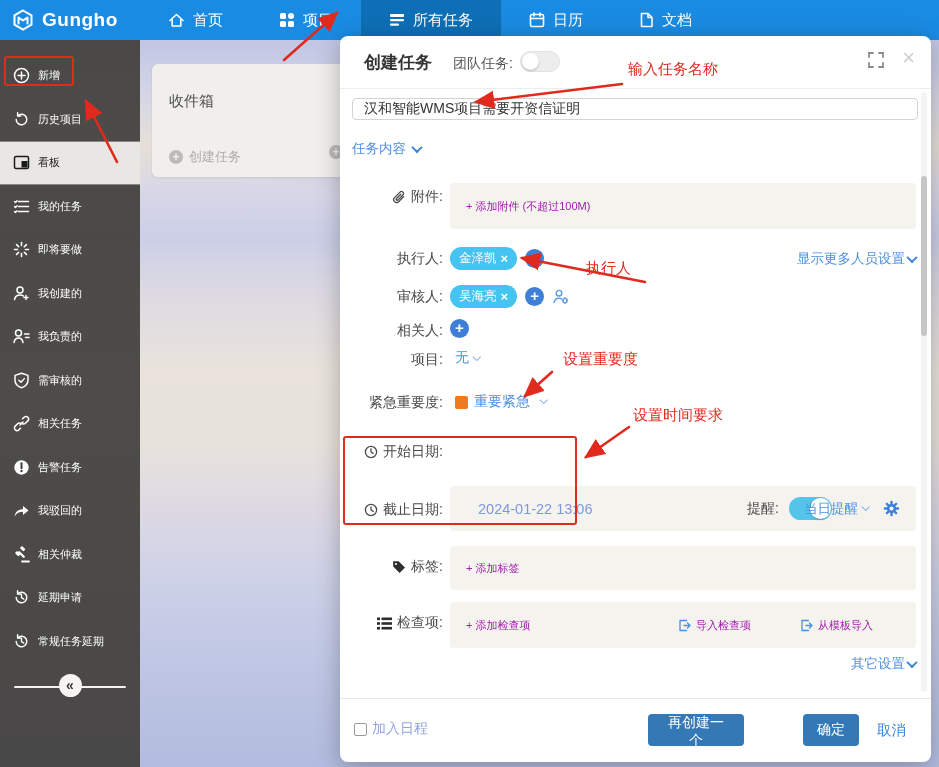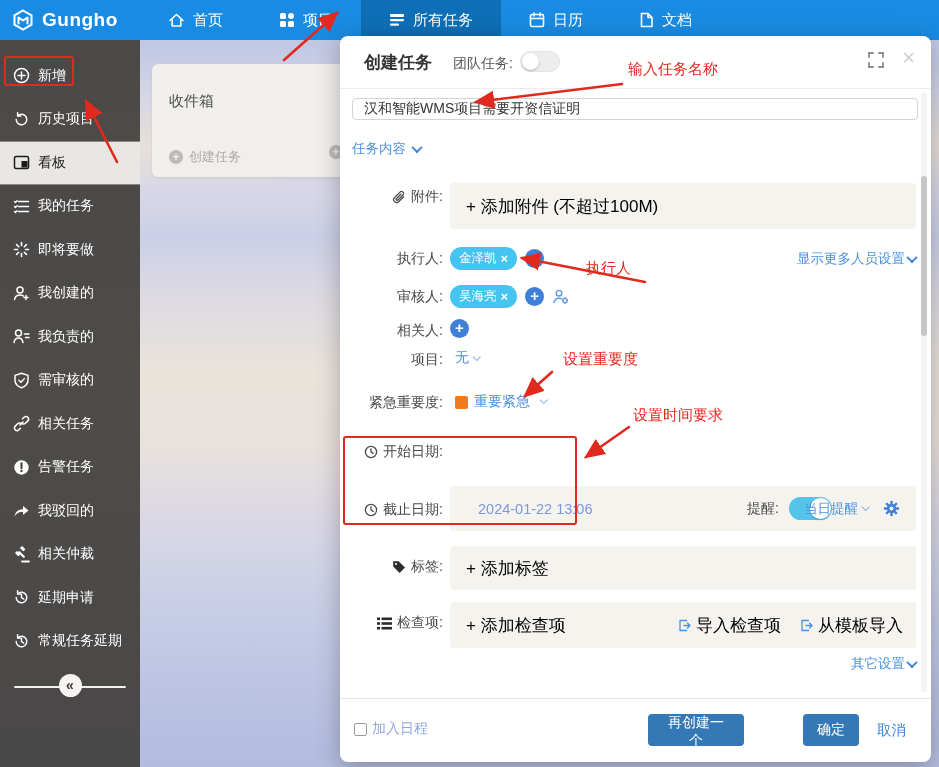--- a/index.html
+++ b/index.html
@@ -20,21 +20,21 @@
   .topnav { position:absolute; left:0; top:0; width:939px; height:40px; background:#1A8BE2; display:flex; align-items:center; z-index:5; }
   .brand { display:flex; align-items:center; gap:8px; padding-left:12px; width:140px; }
   .brand-name { color:#fff; font-size:19px; font-weight:bold; letter-spacing:.5px;text-align:right; }
   .nav-items { display:flex; align-items:center; height:40px; }
   .nav-item { display:flex; align-items:center; gap:8px; color:#fff; font-size:15px; height:40px; padding:0 28px; cursor:pointer; }
   .nav-item.active { background:#0E6FB6; }
   .nav-ico { display:flex; }
 
   
   .sidebar { position:absolute; left:0; top:40px; width:140px; height:727px; background:rgba(64,62,59,.92); z-index:4; padding-top:14px; }
-  .side-item { height:43.5px; display:flex; align-items:center; gap:8px; padding-left:13px; color:#fff; font-size:14px; cursor:pointer; }
+  .side-item { height:43.5px; display:flex; align-items:center; gap:8px; padding-left:13px; color:#fff; font-size:11px; cursor:pointer; }
   .side-item.selected { background:#E9E7E4; color:#1c1c1c; border-top:1px solid rgba(40,40,38,.5); border-bottom:1px solid rgba(40,40,38,.5); }
   .side-ico { width:17px; height:17px; display:flex; align-items:center; justify-content:center; flex:0 0 17px; }
   .collapse-row { height:43px; display:flex; align-items:center; justify-content:center; position:relative; margin-top:1px; }
   .collapse-line { position:absolute; left:14px; right:14px; top:50%; height:2px; background:#f2f2f0; border-radius:1px; }
   .collapse-btn { position:relative; width:23px; height:23px; border-radius:50%; background:#f5f4f2; color:#3c3c3c; display:flex; align-items:center; justify-content:center; font-size:14px; font-weight:bold; cursor:pointer; }
   .collapse-btn::before { content:"«"; margin-top:-2px; }
 
   
   .inbox-card { position:absolute; left:152px; top:64px; width:200px; height:113px; background:#F1EFEC; border-radius:6px; z-index:1; box-shadow:0 1px 3px rgba(0,0,0,.08); }
   .inbox-title { position:absolute; left:17px; top:28px; font-size:15px; color:#4e4e4e; }
@@ -53,21 +53,21 @@
   .expand-btn { position:absolute; right:46px; top:15px; width:18px; height:18px; cursor:pointer; }
   .close-btn { position:absolute; right:16px; top:9px; font-size:22px; color:#cfcfcf; cursor:pointer; }
   .close-btn::before { content:"×"; }
   .m-divider { position:absolute; left:0; top:52px; width:100%; height:1px; background:#ececec; }
 
   .task-input { position:absolute; left:12px; top:62px; width:566px; height:22px; border:1px solid #d4d4d4; border-radius:4px; font-size:14px; color:#333; padding:0 11px; font-family:inherit; outline:none; }
   .content-link { position:absolute; left:12px; top:104px; display:flex; align-items:center; gap:4px; color:#4A90E2; font-size:13.5px; cursor:pointer; }
 
   .f-label { position:absolute; width:103px; left:0; text-align:right; font-size:14px; color:#4a4a4a; display:flex; justify-content:flex-end; align-items:center; gap:5px; }
   .f-field { position:absolute; left:110px; width:466px; background:#F5F3EE; border-radius:4px; display:flex; align-items:center; }
-  .blue-link { color:#000000; font-size:17px; cursor:pointer;text-align:right; }
+  .blue-link { color:#a21caf; font-size:11px; cursor:pointer;text-align:right; }
   .chev { display:inline-block; width:8px; height:8px; border-right:2.5px solid #3E86D8; border-bottom:2.5px solid #3E86D8; transform:rotate(45deg) translate(-1px,-1px); margin-left:3px; }
   .chev-sm { display:inline-block; width:6px; height:6px; border-right:1.5px solid #7fb2e8; border-bottom:1.5px solid #7fb2e8; transform:rotate(45deg) translate(-1px,-2px); margin-left:4px; }
 
   .pill { display:flex; align-items:center; gap:4px; background:#45C3F1; color:#fff; font-size:12.5px; border-radius:12px; padding:3px 9px; cursor:pointer; }
   .pill-x::before { content:"×"; font-weight:bold; font-size:13px; }
   .plus-circle { width:19px; height:19px; border-radius:50%; background:#3E7FD8; color:#fff; display:flex; align-items:center; justify-content:center; font-size:15px; font-weight:bold; cursor:pointer; }
   .plus-circle::before { content:"+"; margin-top:-2px; }
 
   .row-exec { position:absolute; left:110px; top:211px; display:flex; align-items:center; gap:8px; }
   .row-rev  { position:absolute; left:110px; top:249px; display:flex; align-items:center; gap:8px; }

